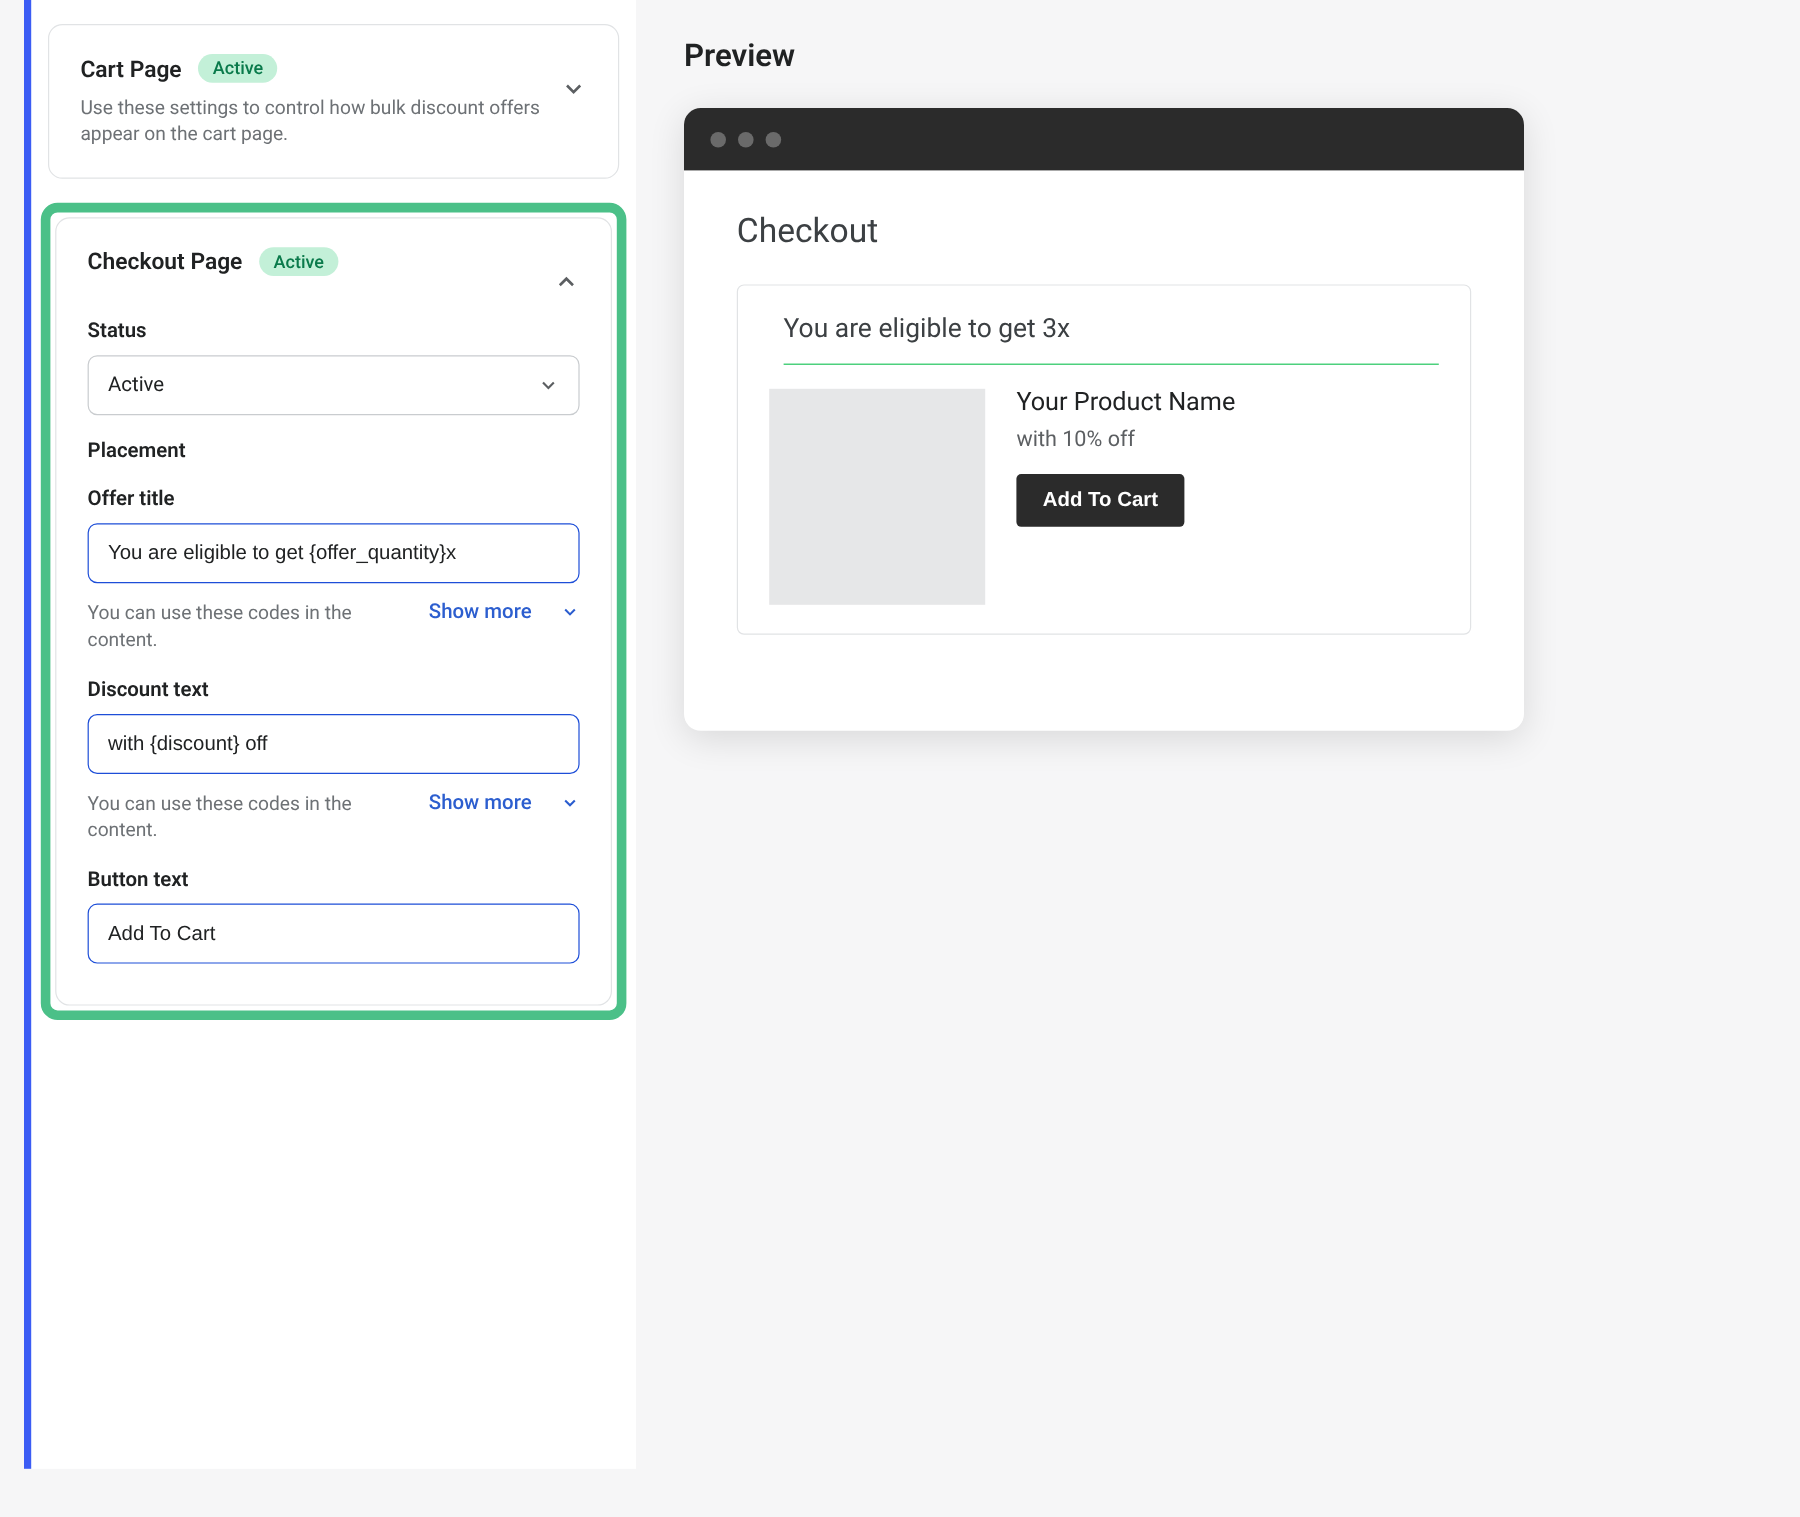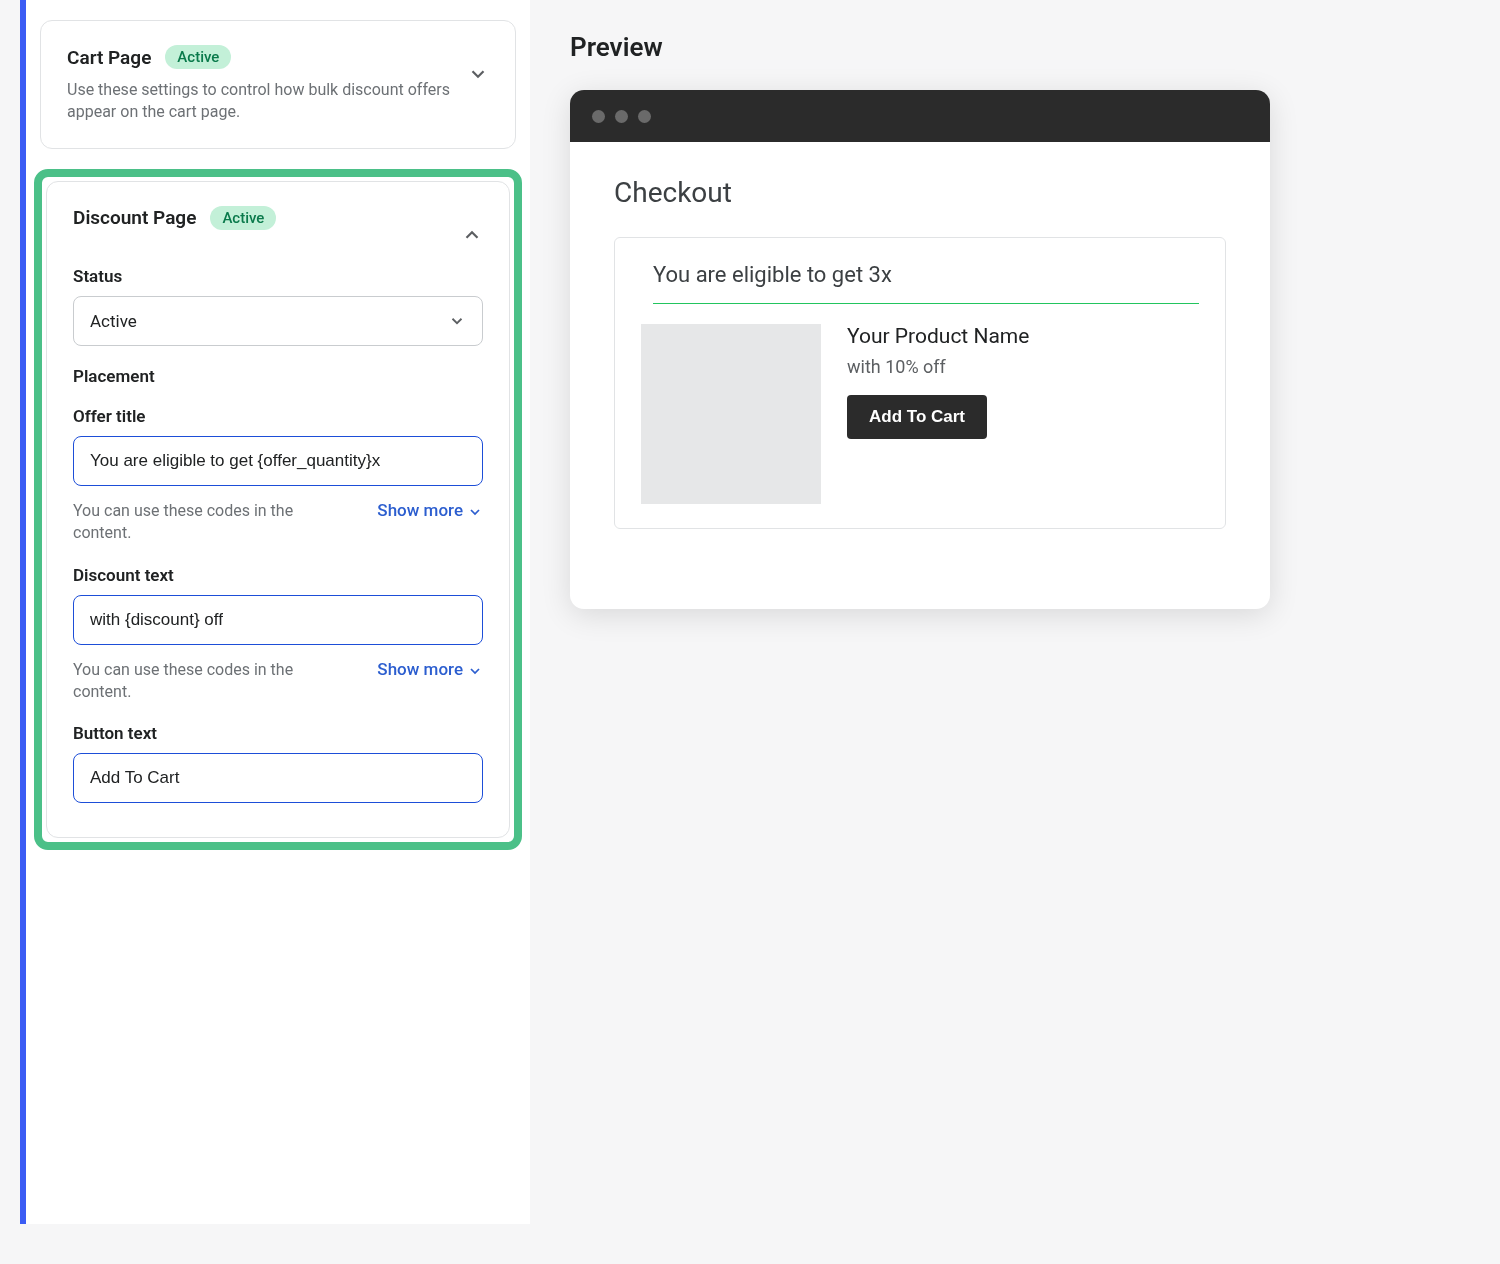--- a/index.html
+++ b/index.html
@@ -122,22 +122,22 @@
     gap: 20px;
   }
   .helper-text {
     color: #6d7175;
     font-size: 16px;
     line-height: 1.4;
     max-width: 230px;
   }
   .show-more {
     display: flex;
-    align-items: flex-end;
-    gap: 4px;
+    align-items: center;
+    gap: 24px;
     color: #2c5ecf;
     font-size: 17px;
     font-weight: 500;
     cursor: pointer;
     white-space: nowrap;
   }
   .show-more-chev {
     width: 16px; height: 16px;
   }
   .show-more-chev svg { stroke: #2c5ecf; stroke-width: 2.6; fill: none; }
@@ -252,21 +252,21 @@
         </div>
       </div>
     </div>
 
     <div class="highlight-wrap">
       <div class="card">
         <div class="card-inner">
           <div class="card-header">
             <div class="card-header-left">
               <div class="card-title-row">
-                <span class="card-title">Discount Page</span>
+                <span class="card-title">Checkout Page</span>
                 <span class="badge">Active</span>
               </div>
             </div>
             <span class="chevron">
               <svg viewBox="0 0 24 24">
                   <polyline points="6 15 12 9 18 15"></polyline>
                 </svg>
             </span>
           </div>
 

